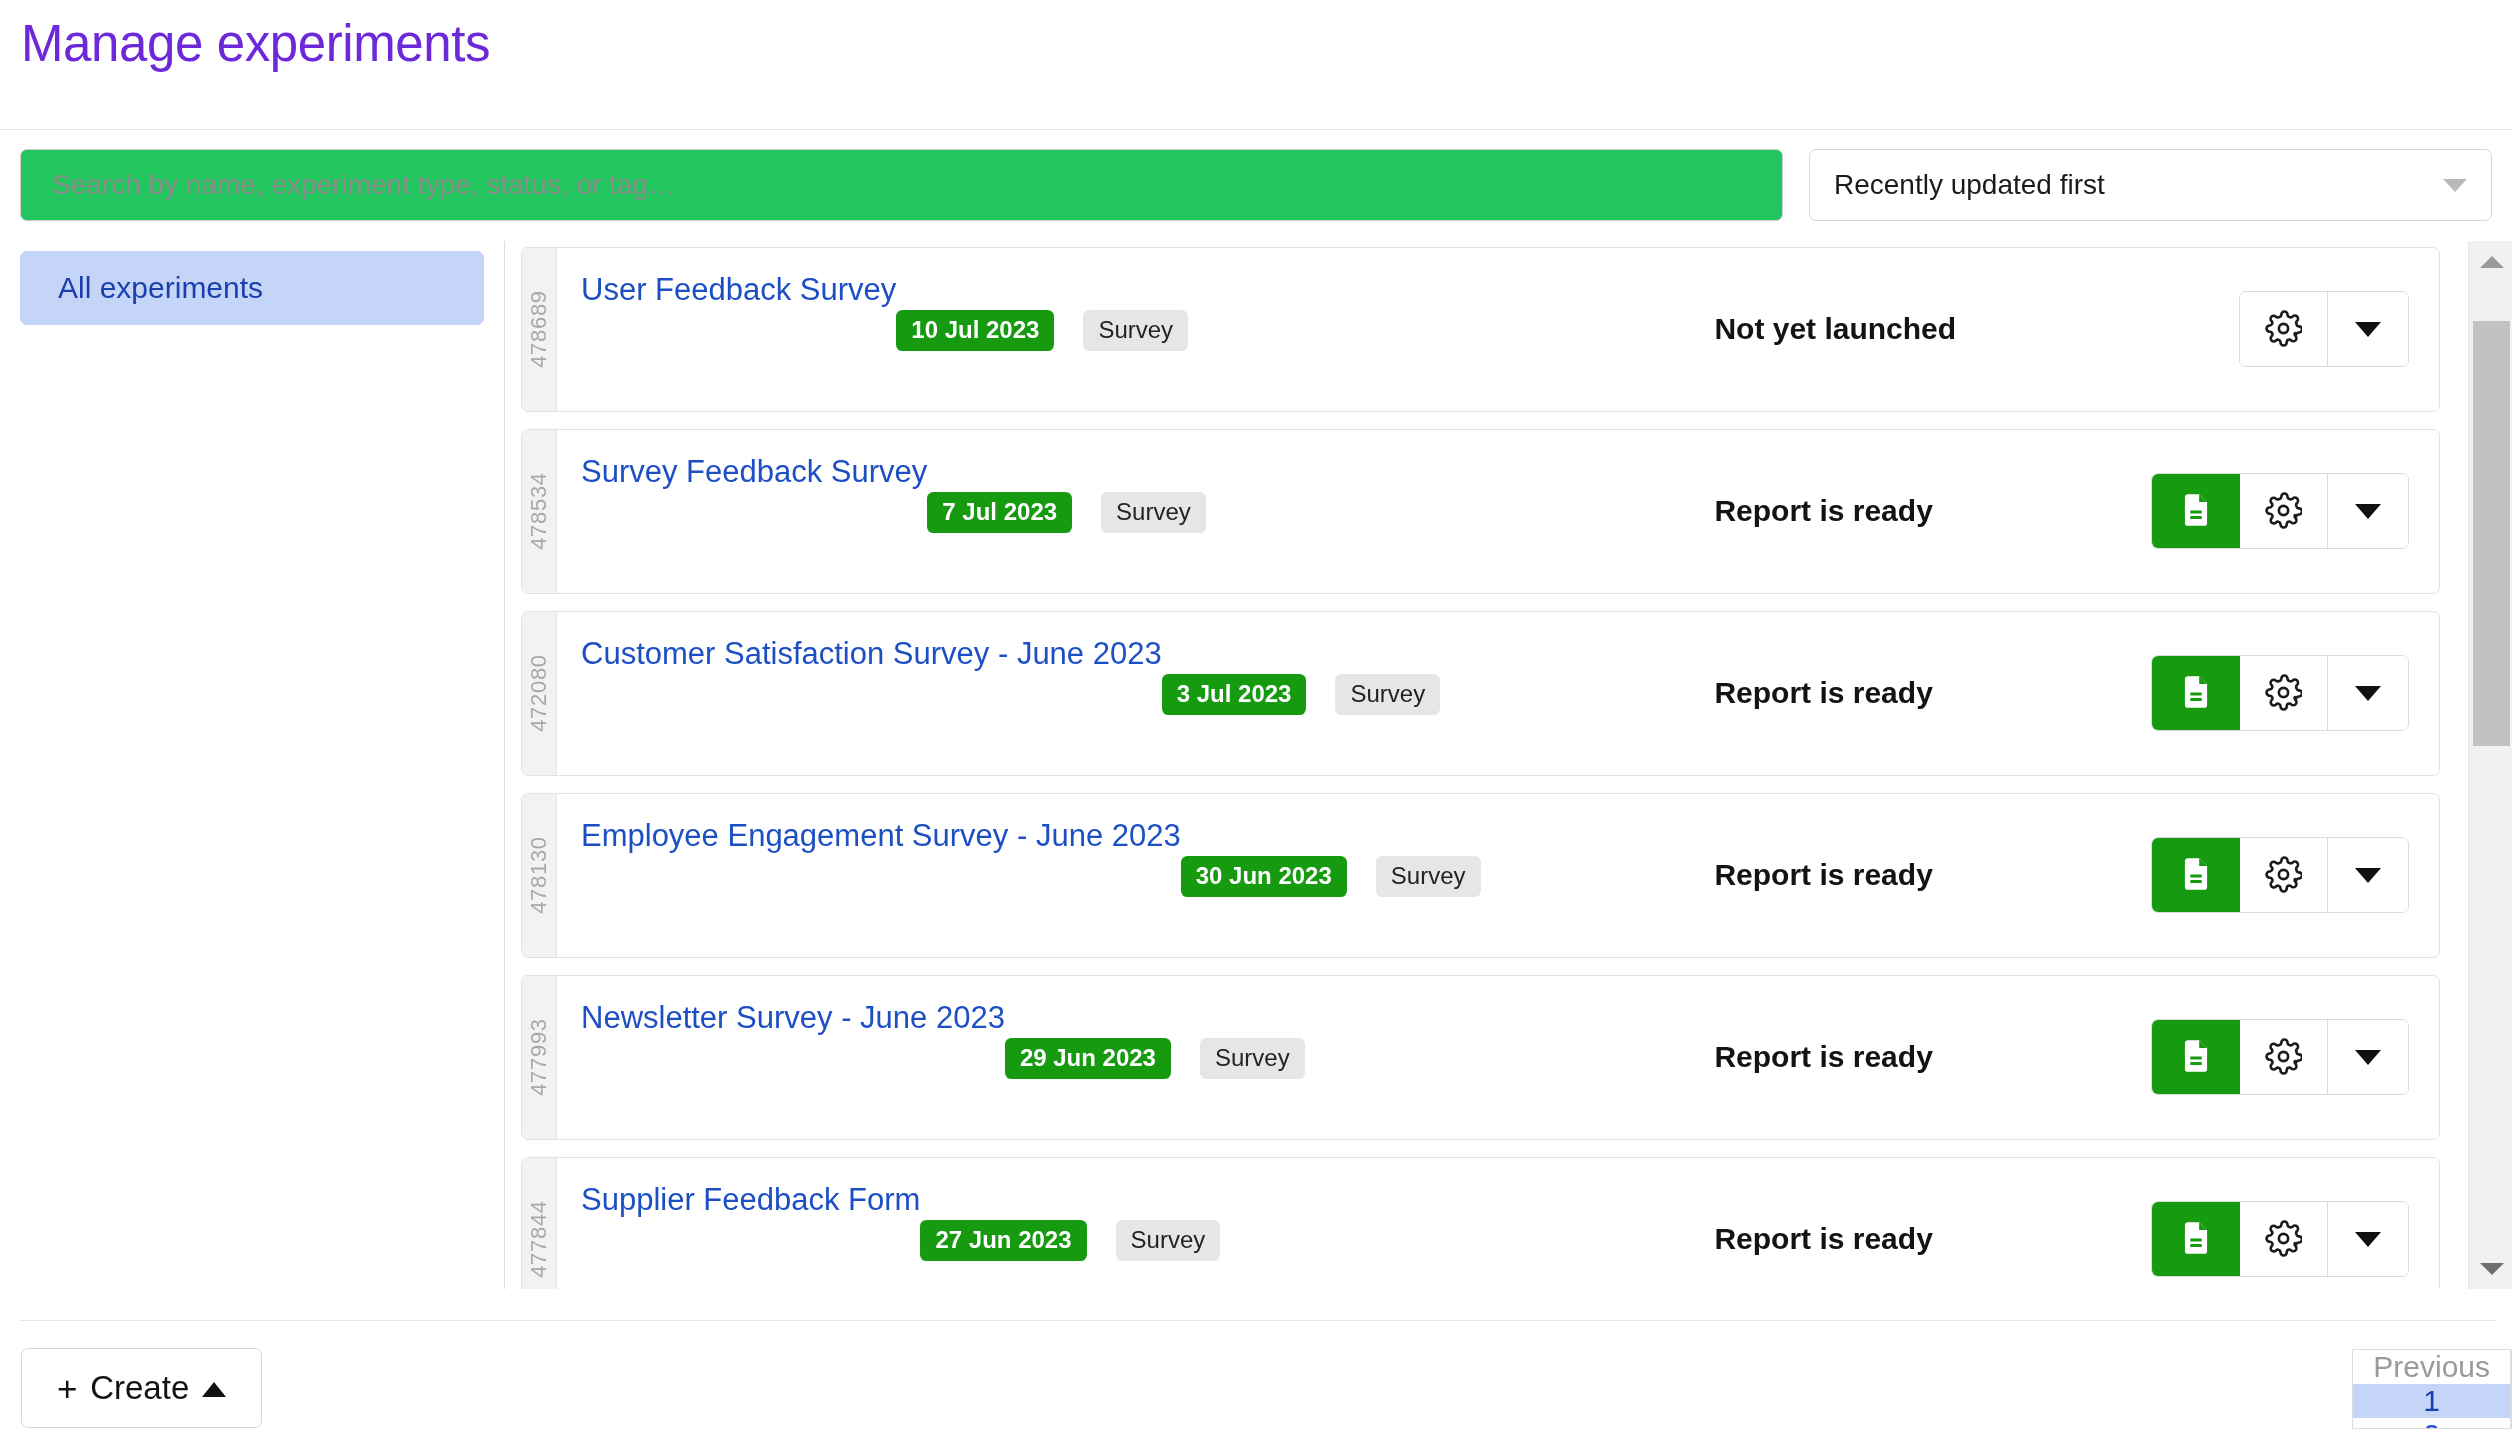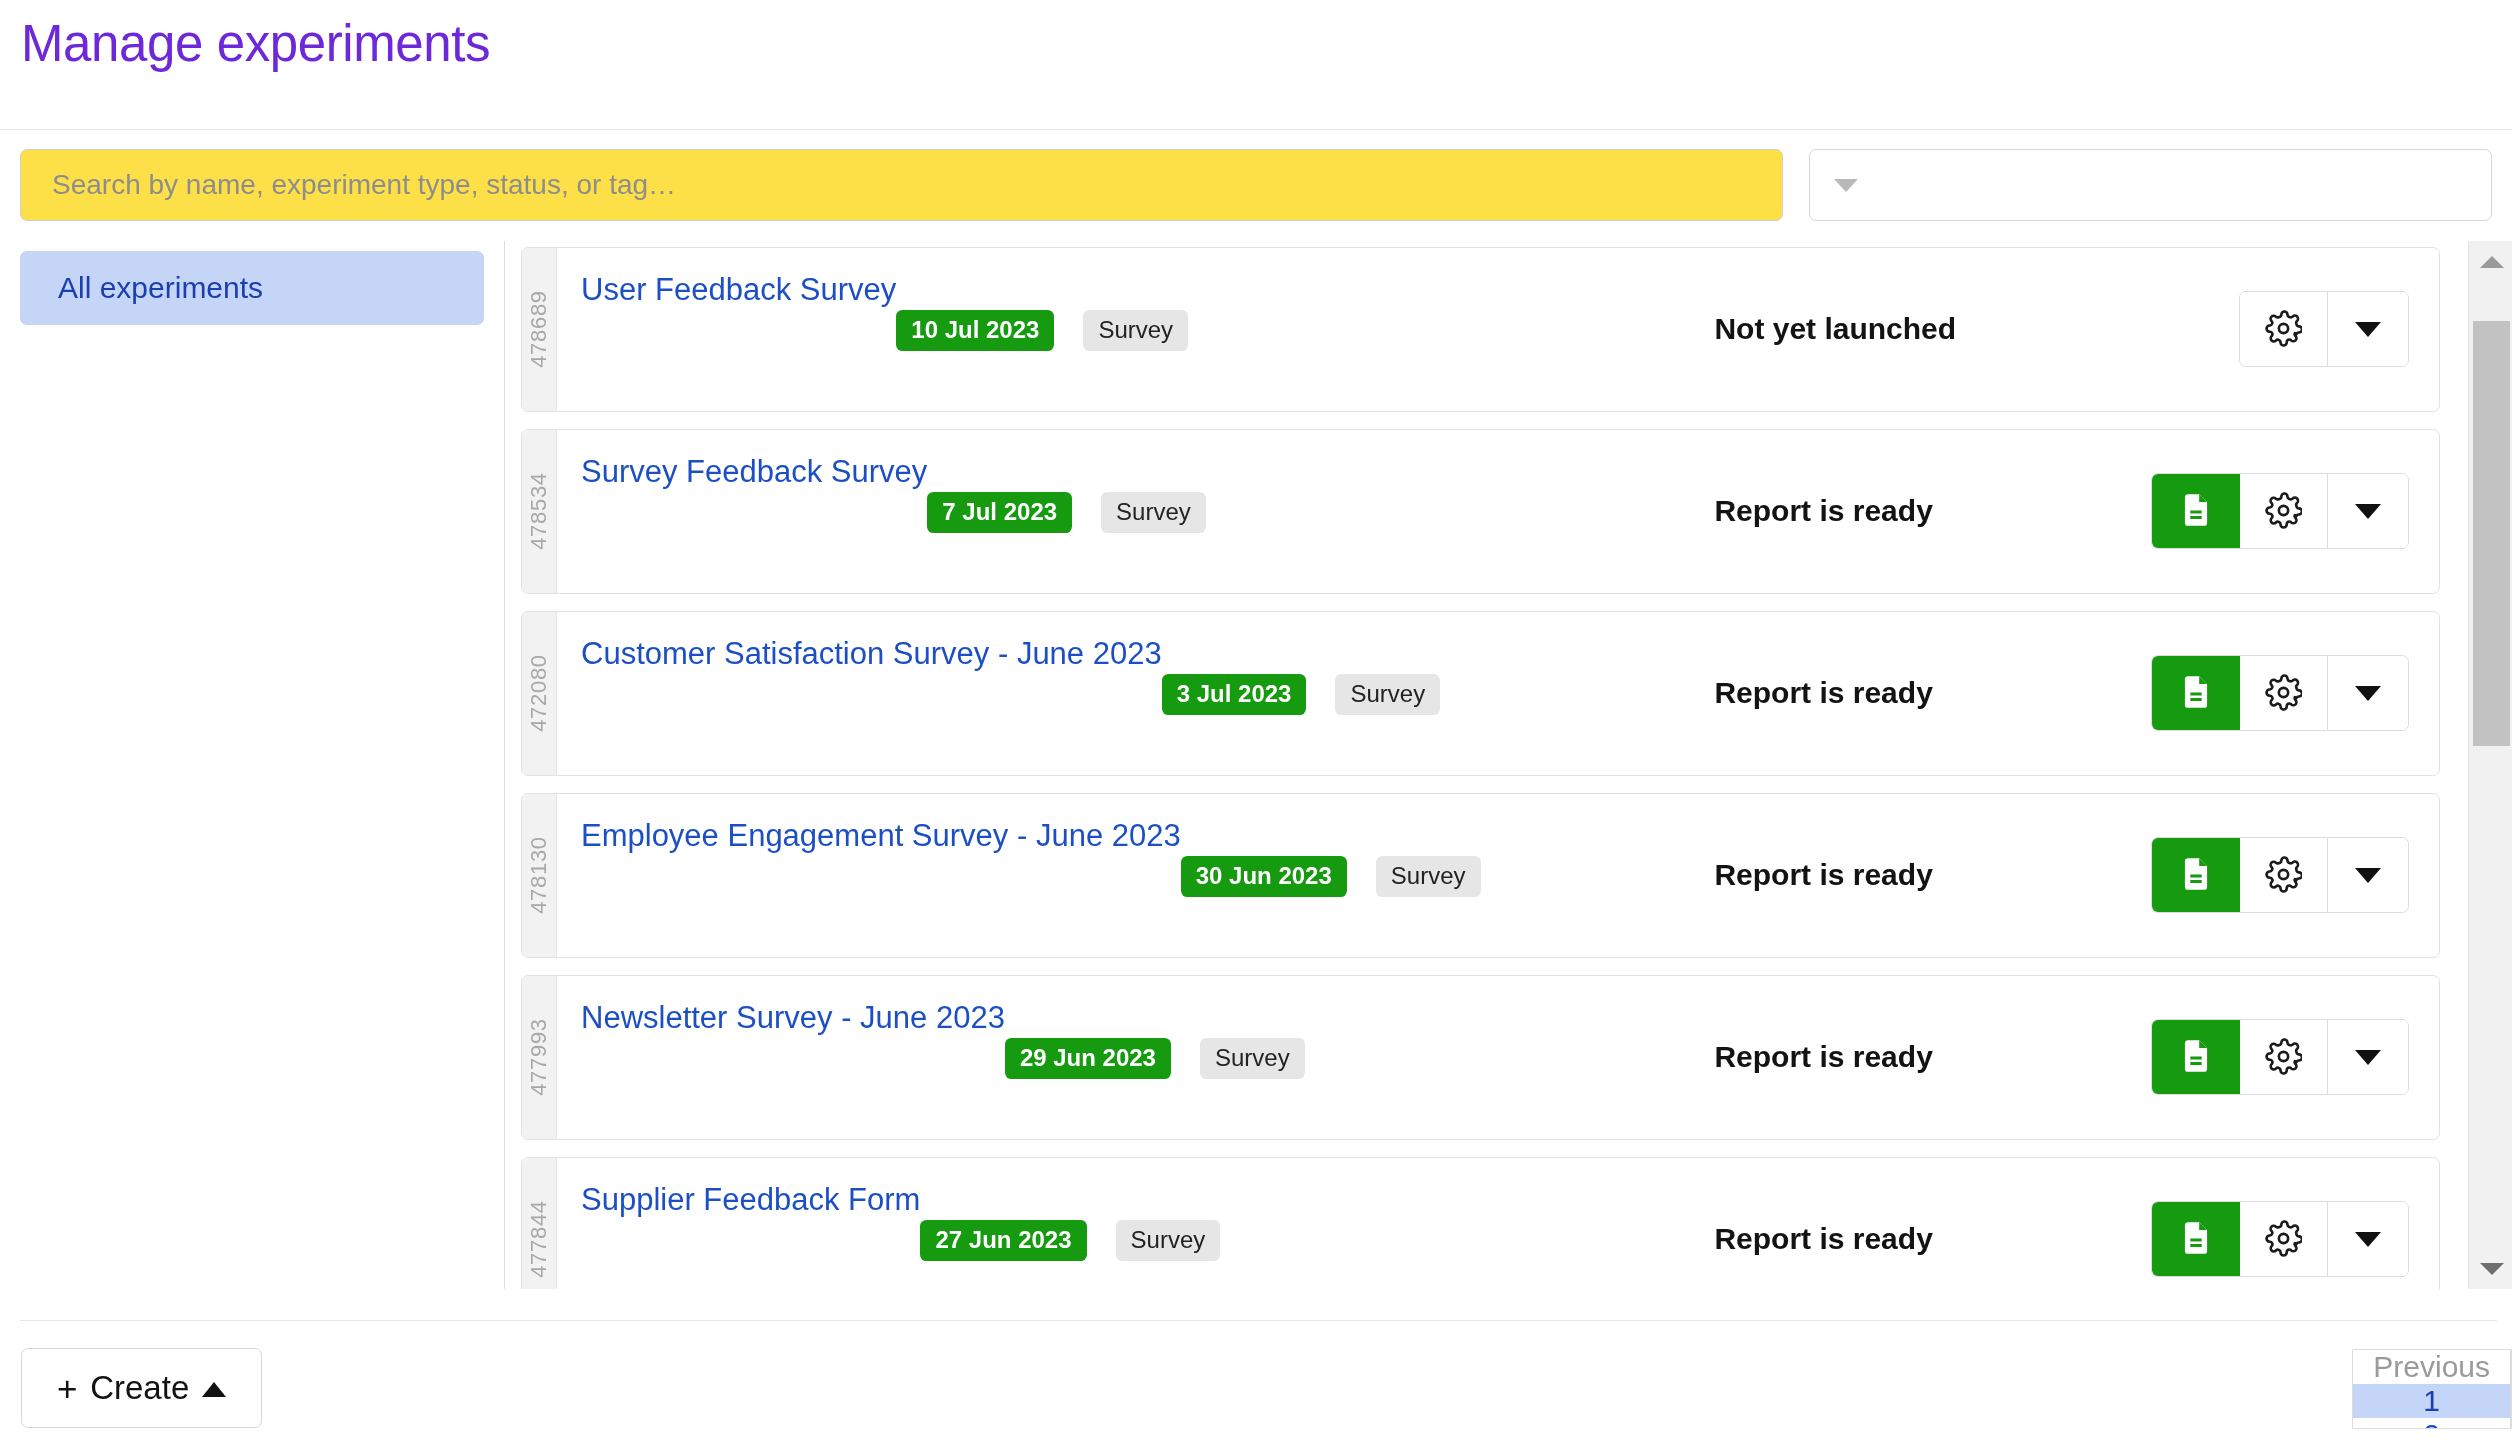--- a/index.html
+++ b/index.html
@@ -41,21 +41,21 @@
 
   
   .search-wrap {
     position: absolute;
     left: 20px;
     top: 149px;
     width: 1763px;
     height: 72px;
     border: 1.4px solid #d0d0d0;
     border-radius: 7px;
-    background: #fde047;
+    background: #22c55e;
     display: flex;
     align-items: center;
     padding: 0 31px;
   }
   .search-input {
     width: 100%;
     border: none;
     outline: none;
     font-family: "Liberation Sans", sans-serif;
     font-size: 28px;
@@ -373,20 +373,21 @@
 <div class="app">
 
   <h1 class="page-title">Manage experiments</h1>
   <div class="header-rule"></div>
 
   <div class="search-wrap">
     <input class="search-input" type="text" placeholder="Search by name, experiment type, status, or tag…" style="">
   </div>
 
   <div class="sort-wrap">
+    <span class="sort-label">Recently updated first</span>
     <span class="caret-down-grey"></span>
   </div>
 
   <div class="sidebar">
     <div class="nav-item">
       <span class="nav-item-label">All experiments</span>
     </div>
   </div>
 
   <div class="list-viewport">

